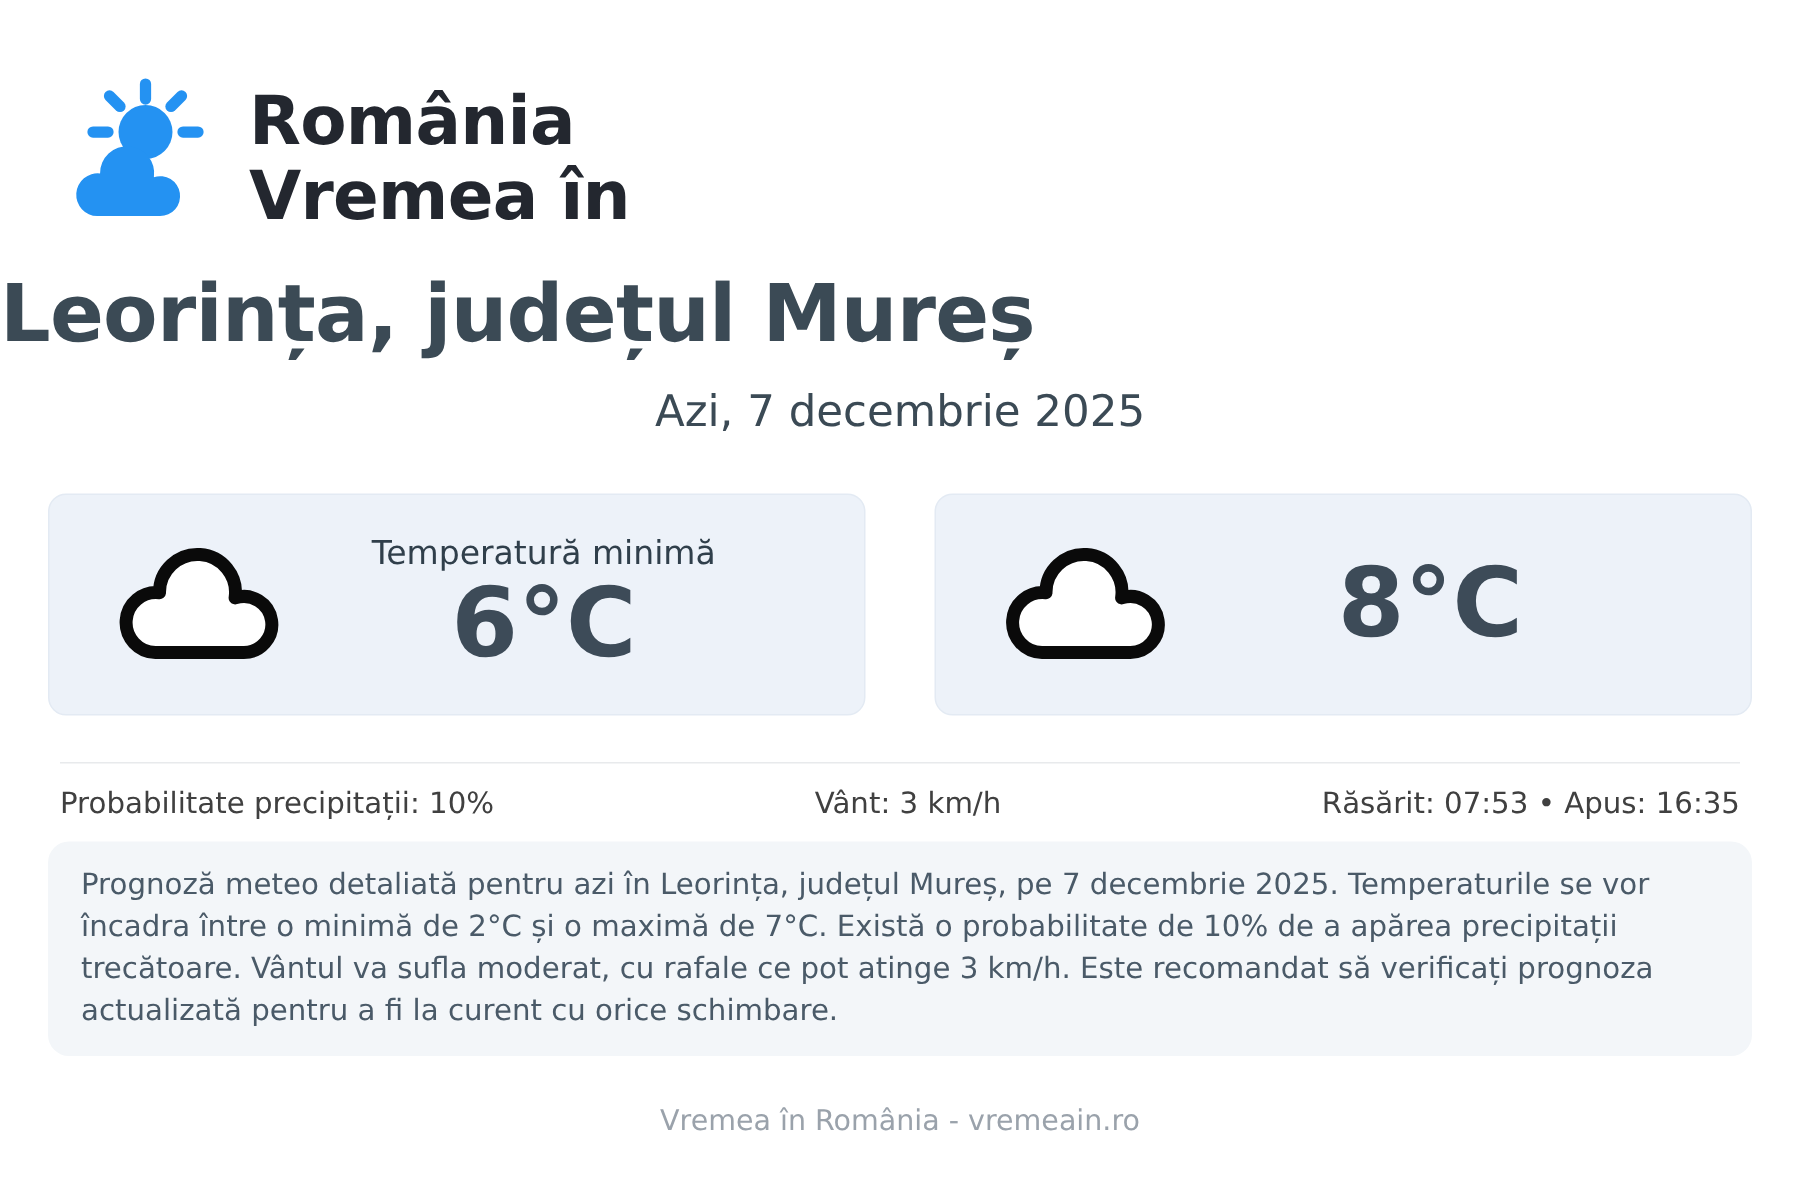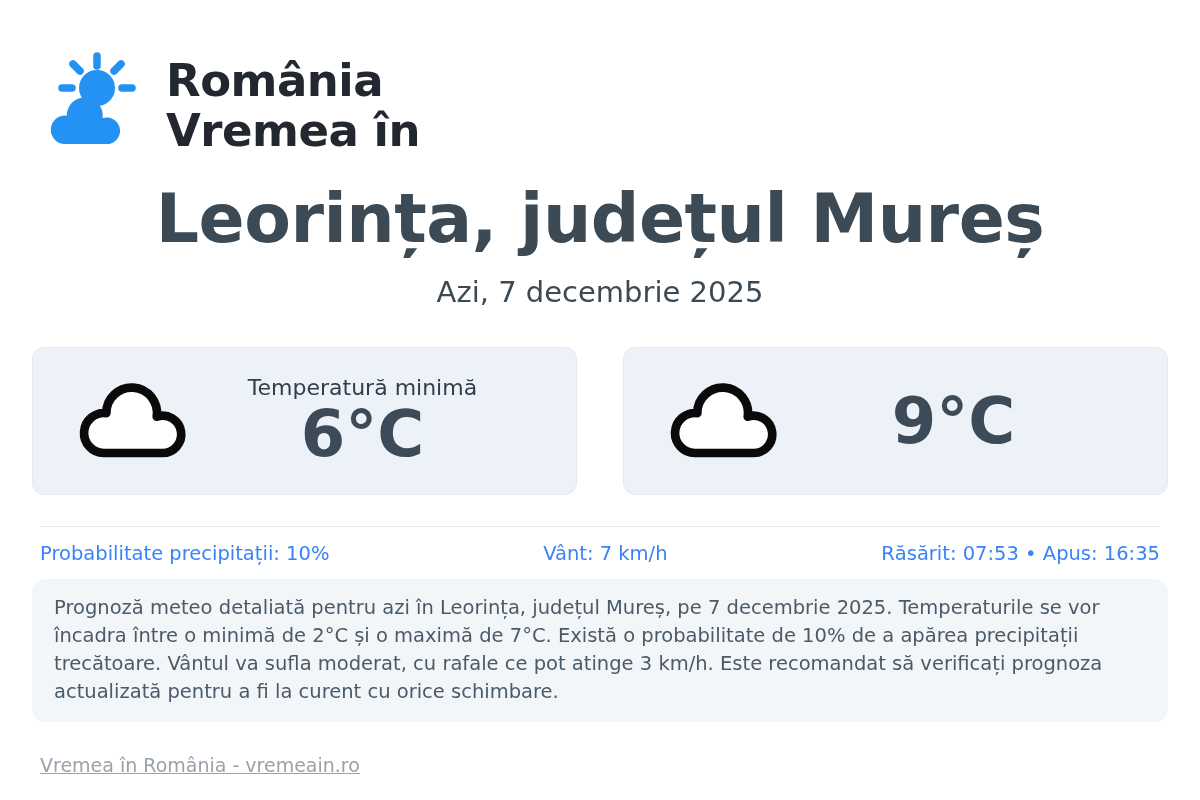--- a/index.html
+++ b/index.html
@@ -4,41 +4,41 @@
 <style>
   * { margin:0; padding:0; box-sizing:border-box; }
   html,body { width:1200px; height:800px; background:#ffffff; overflow:hidden;
     font-family:"DejaVu Sans","Liberation Sans",sans-serif; color:#3b4a55; }
 
   .logo-row { display:flex; align-items:flex-start; gap:26px; padding:52px 0 0 40px; }
   .logo-icon svg { display:block; }
   .logo-text { font-size:45px; font-weight:700; color:#23272f; line-height:1.1;
     letter-spacing:-0.5px; padding-top:4px; }
 
-  .page-title { text-align:center; margin-top:24px; font-size:68px; font-weight:700;
+  .page-title { margin-top:24px; font-size:53px; font-weight:700;
     color:#3b4a55; letter-spacing:-0.5px; }
   .page-date  { text-align:center; margin-top:17px; font-size:29px; color:#3b4a55; }
 
   .cards { display:flex; gap:46px; margin:38px 32px 0; }
   .card { flex:1; background:#edf2f9; border:1px solid #e3eaf3; border-radius:12px;
     height:148px; display:flex; align-items:center; padding:0 42px; }
   .card-icon svg { display:block; }
   .card-body { flex:1; text-align:center; }
   .card-label { font-size:22px; color:#303f4b; }
   .card-value { font-size:64px; font-weight:700; color:#3d4b58; line-height:1.02; margin-top:2px; }
 
   .divider { border:none; border-top:1px solid #e8eaec; margin:31px 40px 0; }
 
   .stats { display:flex; justify-content:space-between; margin:0 40px; padding-top:15px;
-    font-size:19.5px; color:#3b82f6; }
+    font-size:19.5px; color:#404040; }
 
   .summary-box { margin:14px 32px 0; background:#f3f6f9; border-radius:14px; height:143px;
     padding:15px 22px; font-size:19.5px; line-height:28px; color:#4a5a68; overflow:visible; }
 
-  .footer { margin:32px 40px 0; text-align:left; font-size:19px; color:#9aa2ab;text-decoration:underline; }
+  .footer { margin:32px 40px 0; text-align:center; font-size:19px; color:#9aa2ab; }
 </style>
 </head>
 <body>
 
 <header class="logo-row">
   <span class="logo-icon">
     <svg width="100" height="95" viewBox="0 0 100 95" xmlns="http://www.w3.org/2000/svg">
       <g stroke="#2492f2" stroke-width="7.5" stroke-linecap="round">
         <line x1="57" y1="14" x2="57" y2="4"></line>
         <line x1="74" y1="19" x2="81" y2="12"></line>
@@ -71,30 +71,30 @@
       <div class="card-value">6°C</div>
     </div>
   </div>
   <div class="card">
     <span class="card-icon">
       <svg width="116" height="80" viewBox="3 5 86 60" xmlns="http://www.w3.org/2000/svg">
         <path fill="#ffffff" stroke="#0a0a0a" stroke-width="6.5" stroke-linejoin="round" d="M24 59 A15 15 0 1 1 26 29.1 A19 19 0 1 1 63.8 31.7 A14 14 0 1 1 68 59 Z"></path>
       </svg>
     </span>
     <div class="card-body">
-      <div class="card-value">9°C</div>
+      <div class="card-value">8°C</div>
     </div>
   </div>
 </section>
 
 <hr class="divider">
 
 <section class="stats">
   <span>Probabilitate precipitații: 10%</span>
-  <span>Vânt: 7 km/h</span>
+  <span>Vânt: 3 km/h</span>
   <span>Răsărit: 07:53  •  Apus: 16:35</span>
 </section>
 
 <section class="summary-box">
   <p>Prognoză meteo detaliată pentru azi în Leorința, județul Mureș, pe 7 decembrie 2025. Temperaturile se vor încadra între o minimă de 2°C și o maximă de 7°C. Există o probabilitate de 10% de a apărea precipitații trecătoare. Vântul va sufla moderat, cu rafale ce pot atinge 3 km/h. Este recomandat să verificați prognoza actualizată pentru a fi la curent cu orice schimbare.</p>
 </section>
 
 <footer class="footer">Vremea în România - vremeain.ro</footer>
 
 </body></html>

